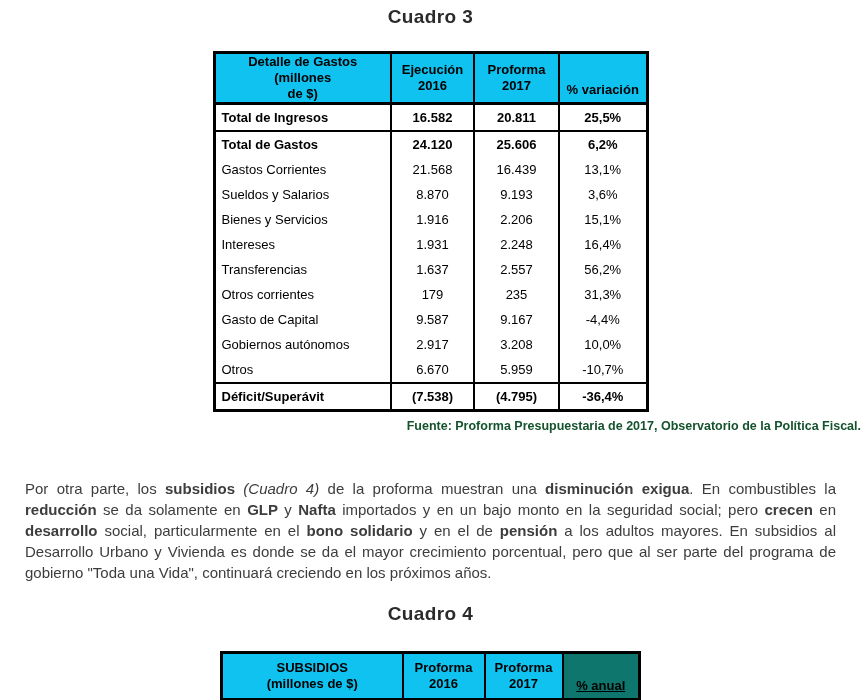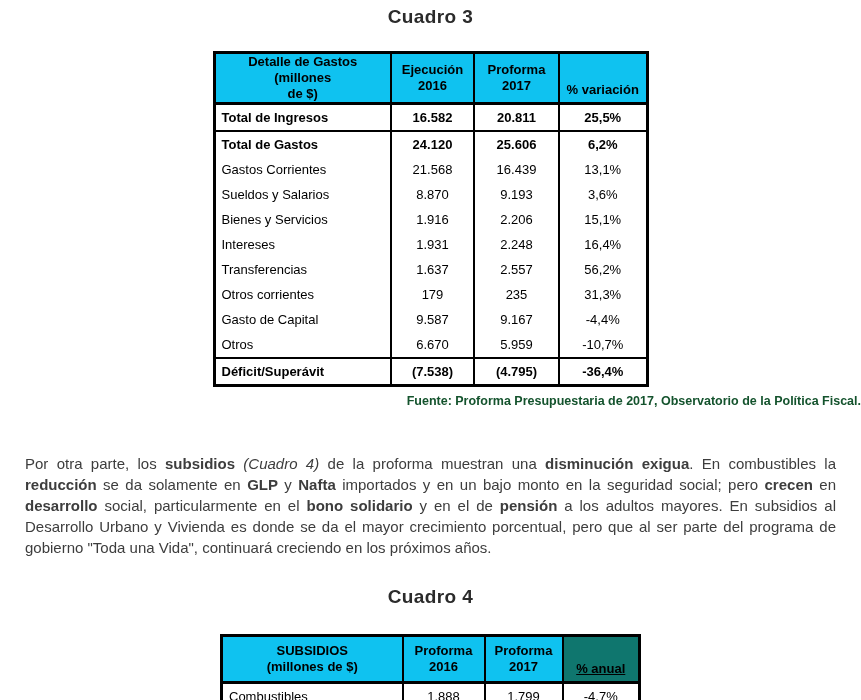--- a/index.html
+++ b/index.html
@@ -38,21 +38,21 @@
   tr.bb td { border-bottom:2px solid #000; }
   tr.bt td { border-top:2px solid #000; }
   .source {
     text-align:right; font-size:12.5px; font-weight:bold;
     color:#14532d; margin-top:7px;
   }
   .para {
     width:811px; margin:45px auto 0 auto; text-align:justify;
     font-size:15px; line-height:21px; color:#3d3d3d;
   }
-  .title-c4 { margin-top:28px; }
+  .title-c4 { margin-top:20px; }
 </style>
 </head>
 <body>
 
 <div class="page">
 
   <h1 class="cuadro-title">Cuadro 3</h1>
 
   <table class="t c3">
     <colgroup>
@@ -121,20 +121,26 @@
           <td class="num">235</td>
           <td class="num">31,3%</td>
         </tr>
         <tr>
           <td class="lbl ind1">Gasto de Capital</td>
           <td class="num">9.587</td>
           <td class="num">9.167</td>
           <td class="num">-4,4%</td>
         </tr>
         <tr>
+          <td class="lbl ind2">Gobiernos autónomos</td>
+          <td class="num">2.917</td>
+          <td class="num">3.208</td>
+          <td class="num">10,0%</td>
+        </tr>
+        <tr>
           <td class="lbl ind2">Otros</td>
           <td class="num">6.670</td>
           <td class="num">5.959</td>
           <td class="num">-10,7%</td>
         </tr>
         <tr class="bt">
           <td class="lbl ind0 b">Déficit/Superávit</td>
           <td class="num b">(7.538)</td>
           <td class="num b">(4.795)</td>
           <td class="num b">-36,4%</td>

